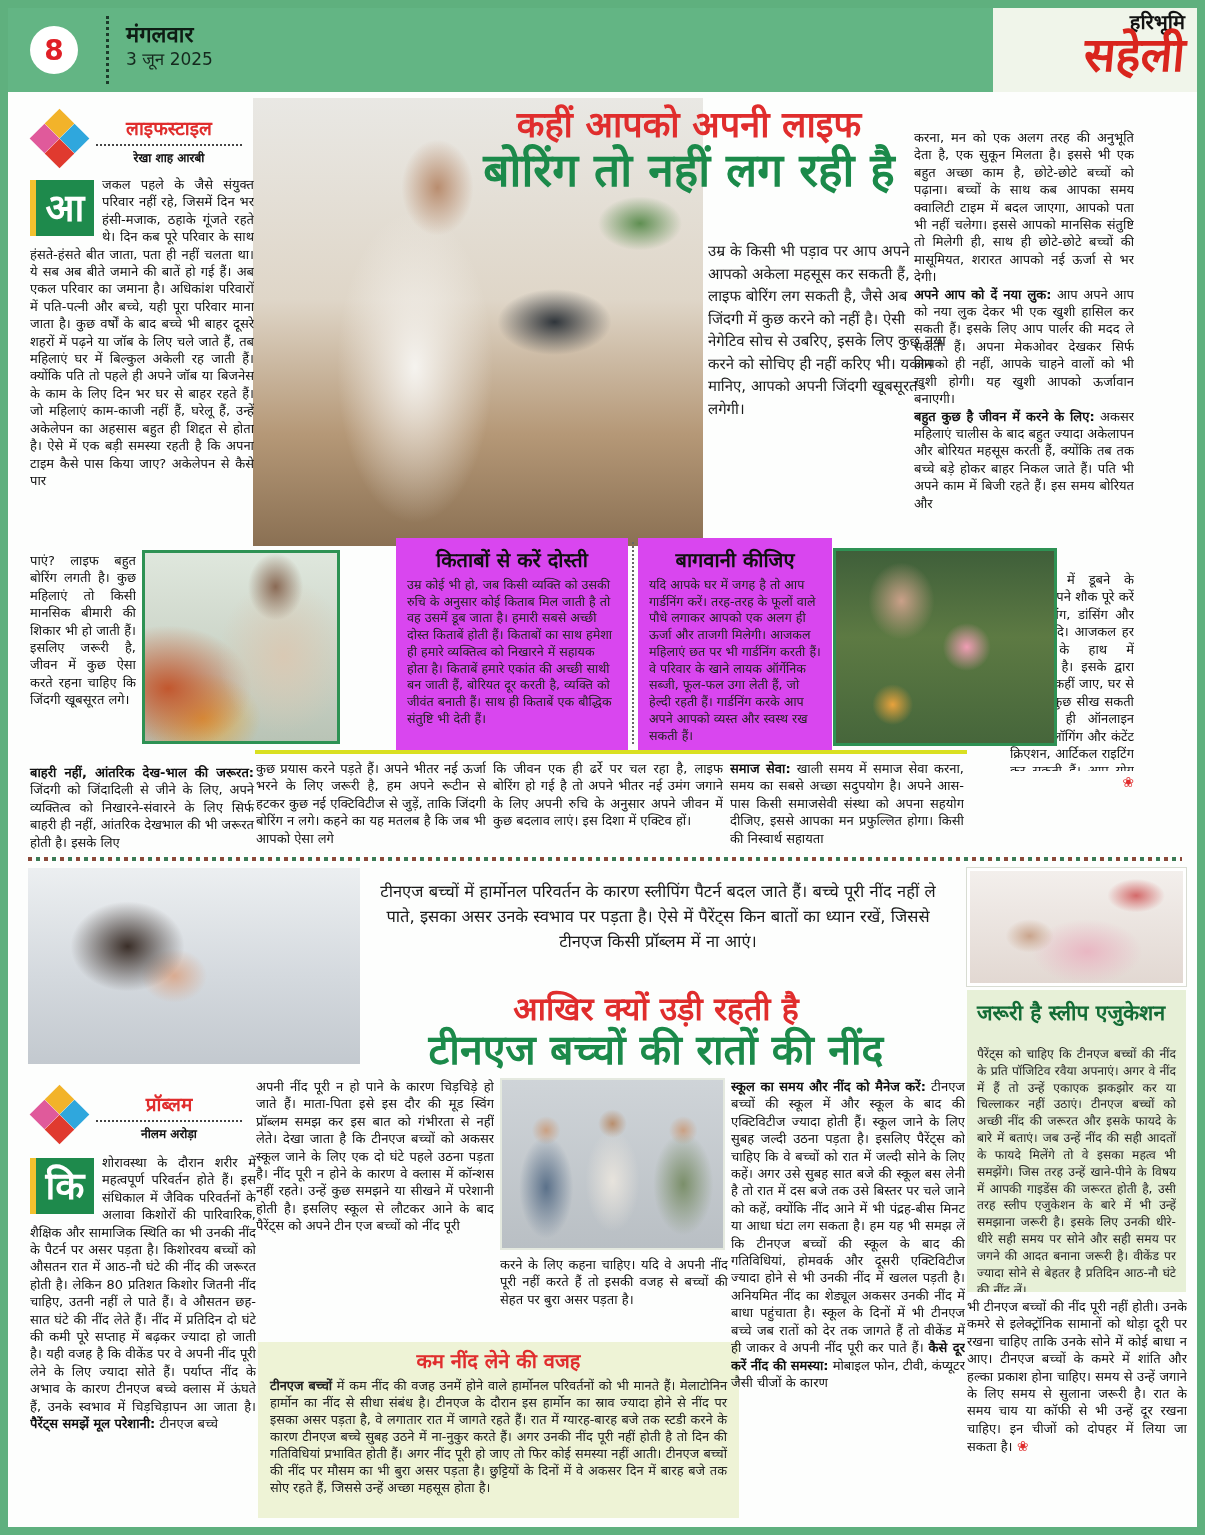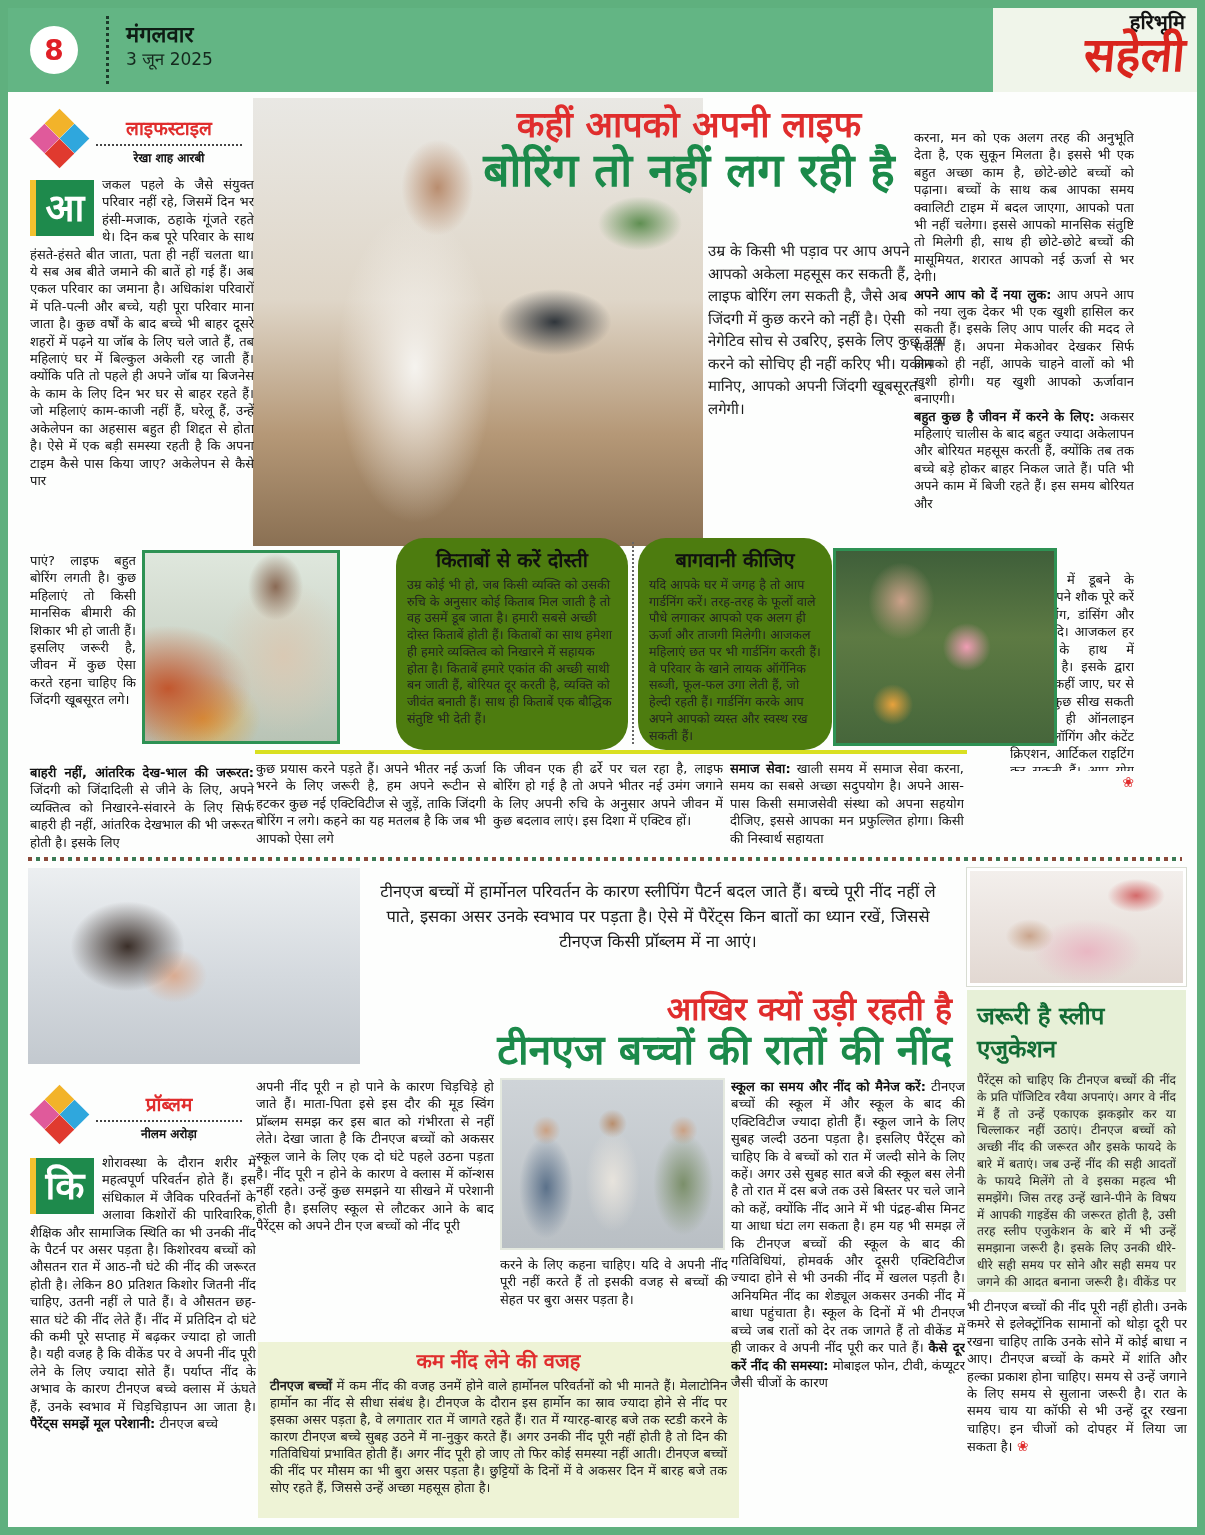--- a/index.html
+++ b/index.html
@@ -34,35 +34,35 @@
   .bt b{font-weight:bold;}
   .dropcap{float:left;width:58px;height:56px;background:#1e8a4c;border-left:6px solid #f2c12e;color:#fff;
            font-size:38px;font-weight:bold;display:flex;align-items:center;justify-content:center;margin:4px 8px 2px 0;}
   .endmark{color:#e02d2d;font-size:14px;}
   .clip{overflow:hidden;}
   
   .hl1{text-align:center;}
   .hl1-r{font-size:36px;font-weight:bold;color:#e02d2d;line-height:1.15;}
   .hl1-g{font-size:46px;font-weight:bold;color:#1b8a4a;line-height:1.1;}
   .sf1{font-size:15px;line-height:1.5;color:#1a1a1a;}
-  .hl2{text-align:right;}
+  .hl2{text-align:center;}
   .hl2-r{font-size:32px;font-weight:bold;color:#e02d2d;line-height:1.2;}
   .hl2-g{font-size:41px;font-weight:bold;color:#1b8a4a;line-height:1.1;}
   .sf2{font-size:16.5px;line-height:1.5;color:#1a1a1a;text-align:center;}
   
-  .gbox{background:#4d7c0f;box-sizing:border-box;padding:8px 11px;overflow:hidden;border-radius:28px;}
+  .gbox{background:#d946ef;box-sizing:border-box;padding:8px 11px;overflow:hidden;}
   .gbox h3{margin:0 0 4px 0;font-size:20px;font-weight:bold;color:#101010;text-align:center;}
   .gbox p{margin:0;font-size:12.6px;line-height:1.33;color:#222;}
   .vdots{border-left:2px dotted #666;}
   .stripline{background:#d9e021;}
   .causebox{background:#eef3d6;box-sizing:border-box;padding:5px 12px;overflow:hidden;}
   .causebox h3{margin:0 0 3px 0;font-size:20px;font-weight:bold;color:#e02d2d;text-align:center;}
   .causebox p{margin:0;font-size:12.8px;line-height:1.33;text-align:justify;color:#222;}
   .sleepbox{background:#e7f0d7;box-sizing:border-box;padding:8px 10px;overflow:hidden;}
-  .sleepbox h3{margin:0 0 8px 0;font-size:24px;font-weight:bold;color:#136c35;}
+  .sleepbox h3{margin:0 0 20px 0;font-size:21px;font-weight:bold;color:#136c35;}
   .sleepbox p{margin:0;font-size:12.2px;line-height:1.38;text-align:justify;color:#222;}
   .dotsep{background:repeating-linear-gradient(90deg,#8a4a3a 0 4px,rgba(0,0,0,0) 4px 8px,#3c7a55 8px 12px,rgba(0,0,0,0) 12px 16px);}
   
   .photo{position:absolute;}
   .ph-laptop{background:
      radial-gradient(60px 80px at 41% 20%,#b98d6f 0%,rgba(185,141,111,0) 60%),
      radial-gradient(120px 240px at 36% 60%,#f5f3ef 0%,rgba(245,243,239,0) 65%),
      radial-gradient(95px 55px at 67% 50%,#2f353b 0%,rgba(47,53,59,0) 60%),
      radial-gradient(70px 45px at 86% 28%,#5f8f52 0%,rgba(95,143,82,0) 60%),
      linear-gradient(180deg,#e9e8e4 0%,#dfd6c8 45%,#b59877 75%,#8a7053 100%);}

